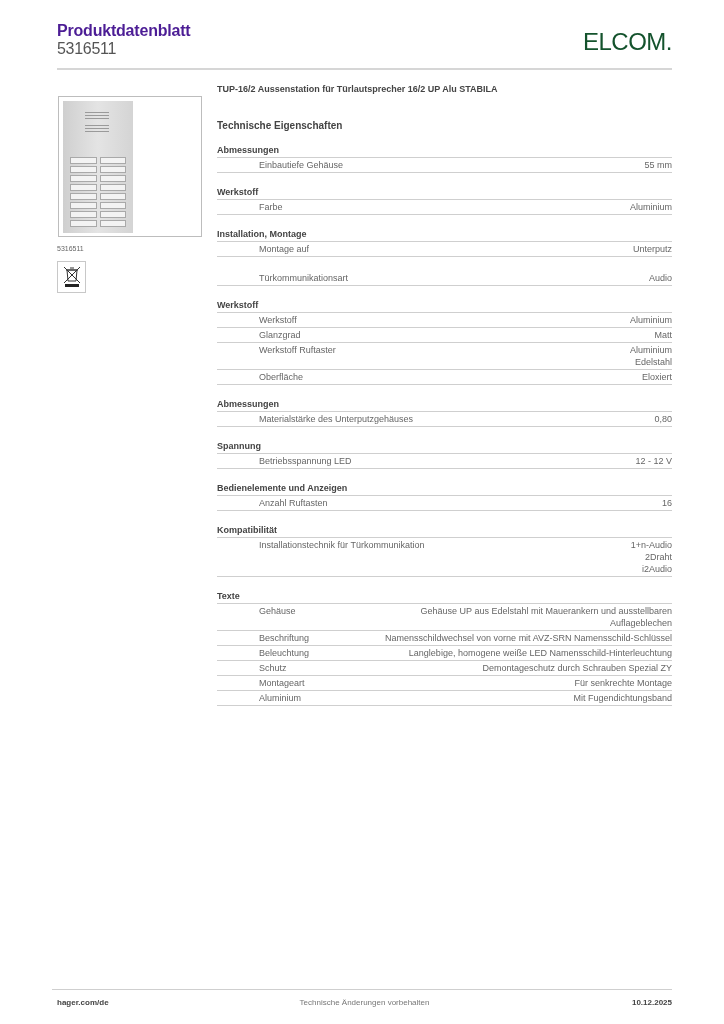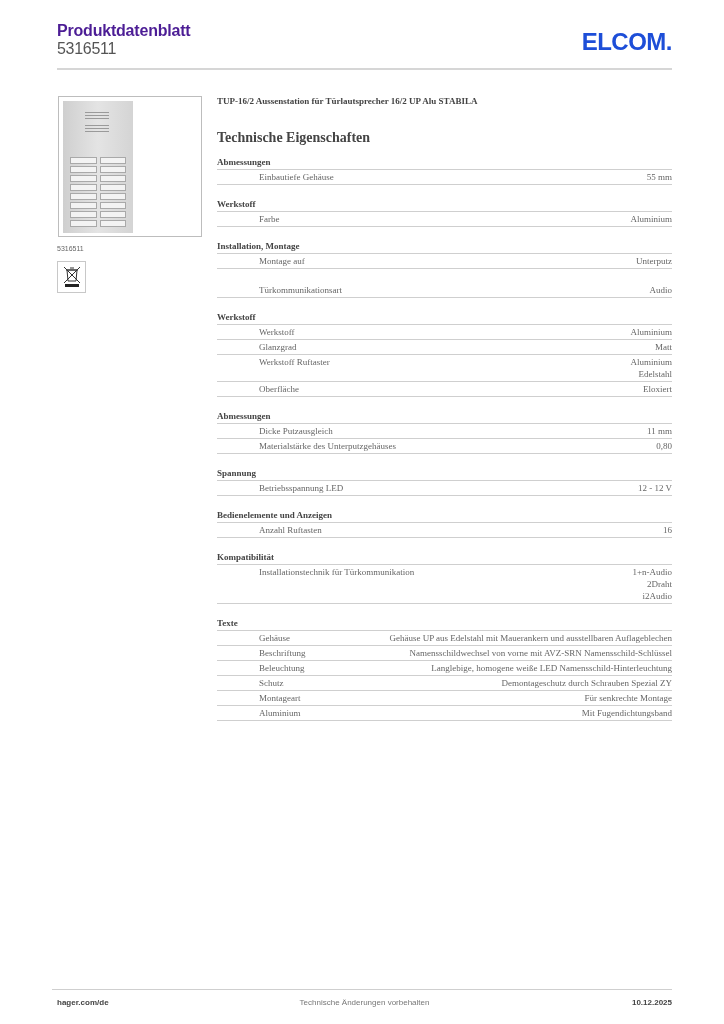--- a/index.html
+++ b/index.html
@@ -2,36 +2,36 @@
 <html><head>
   <meta charset="utf-8">
   <style>
     * { margin: 0; padding: 0; box-sizing: border-box; }
     html, body { width: 724px; height: 1024px; background: #ffffff; overflow: hidden; }
     body { position: relative; font-family: "Liberation Sans", sans-serif; color: #333; }
 
     .header { position: absolute; left: 57px; top: 22px; width: 615px; }
     .doc-title { font-size: 16px; font-weight: bold; color: #4c1d95; letter-spacing: -0.2px; line-height: 18px; }
     .doc-number { font-size: 16px; color: #555; line-height: 18px; letter-spacing: -0.3px; }
-    .logo { position: absolute; right: 0; top: 6px; font-size: 24px; font-weight: bold; color: #1d4ed8; letter-spacing: -0.5px; }
+    .logo { position: absolute; right: 0; top: 6px; font-size: 24px; font-weight: normal; color: #14532d; letter-spacing: -0.5px; }
     .header-rule { position: absolute; left: 57px; top: 68px; width: 615px; height: 2px; background: #d6d6d6; }
 
     .image-box { position: absolute; left: 58px; top: 96px; width: 144px; height: 141px; border: 1px solid #bdbdbd; background: #fff; }
     .panel { position: absolute; left: 4px; top: 4px; width: 70px; height: 132px; background: linear-gradient(90deg, #cfcfcf 0%, #e4e4e4 50%, #d4d4d4 100%); }
     .grille { position: absolute; left: 22px; top: 11px; width: 24px; }
     .grille div { height: 1px; background: #9a9a9a; margin-bottom: 2px; }
     .grille .gap { background: transparent; height: 4px; margin-bottom: 0; }
     .buttons { position: absolute; left: 7px; top: 56px; width: 56px; display: grid; grid-template-columns: 1fr 1fr; gap: 2px 3px; }
     .buttons div { height: 7px; background: #f3f3f3; border: 1px solid #a9a9a9; }
     .image-caption { position: absolute; left: 57px; top: 245px; font-size: 7px; color: #666; }
     .weee-box { position: absolute; left: 57px; top: 261px; width: 29px; height: 32px; border: 1px solid #c8c8c8; display: flex; align-items: center; justify-content: center; }
 
-    .content { position: absolute; left: 217px; top: 96px; width: 455px; font-family: Liberation Serif, serif; }
+    .content { position: absolute; left: 217px; top: 84px; width: 455px; }
     .product-title { font-size: 9px; font-weight: bold; color: #444; line-height: 11px; }
-    .section-title { font-size: 14px; font-weight: bold; color: #444; margin-top: 25px; line-height: 11px; }
+    .section-title { font-size: 10px; font-weight: bold; color: #444; margin-top: 25px; line-height: 11px; }
     .group { margin-top: 14px; }
     .group:first-of-type { margin-top: 14px; }
     .group-title { font-size: 9px; font-weight: bold; color: #444; line-height: 11px; padding-bottom: 1px; border-bottom: 1.5px solid #cfcfcf; }
     .row { display: flex; justify-content: space-between; font-size: 9px; color: #666; line-height: 12px; padding-top: 1px; padding-bottom: 1px; border-bottom: 1.5px solid #cfcfcf; }
     .row .label { flex: 0 0 auto; white-space: nowrap; padding-left: 42px; }
     .row .value { text-align: right; white-space: pre-line; max-width: 285px; }
     .row.text .value { max-width: 290px; }
 
     .footer-rule { position: absolute; left: 52px; top: 989px; width: 620px; height: 1px; background: #cfcfcf; }
     .footer { position: absolute; left: 57px; top: 998px; width: 615px; font-size: 8px; }
@@ -139,24 +139,20 @@
 Edelstahl</span>
         </div>
         <div class="row">
           <span class="label">Oberfläche</span>
           <span class="value">Eloxiert</span>
         </div>
       </div>
       <div class="group">
         <div class="group-title">Abmessungen</div>
         <div class="row">
-          <span class="label">Dicke Putzausgleich</span>
-          <span class="value">11 mm</span>
-        </div>
-        <div class="row">
           <span class="label">Materialstärke des Unterputzgehäuses</span>
           <span class="value">0,80</span>
         </div>
       </div>
       <div class="group">
         <div class="group-title">Spannung</div>
         <div class="row">
           <span class="label">Betriebsspannung LED</span>
           <span class="value">12 - 12 V</span>
         </div>

